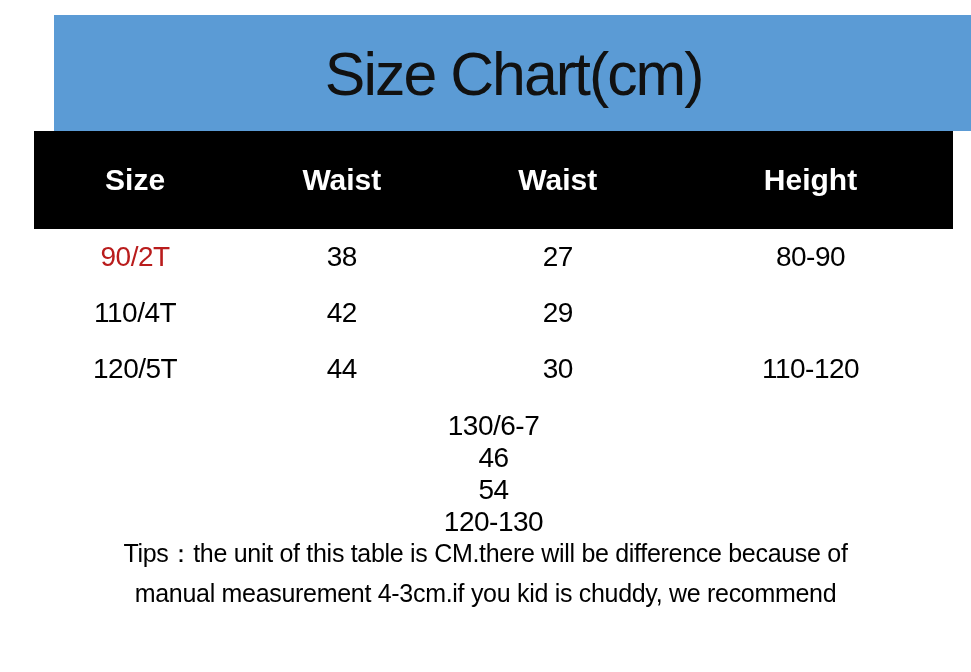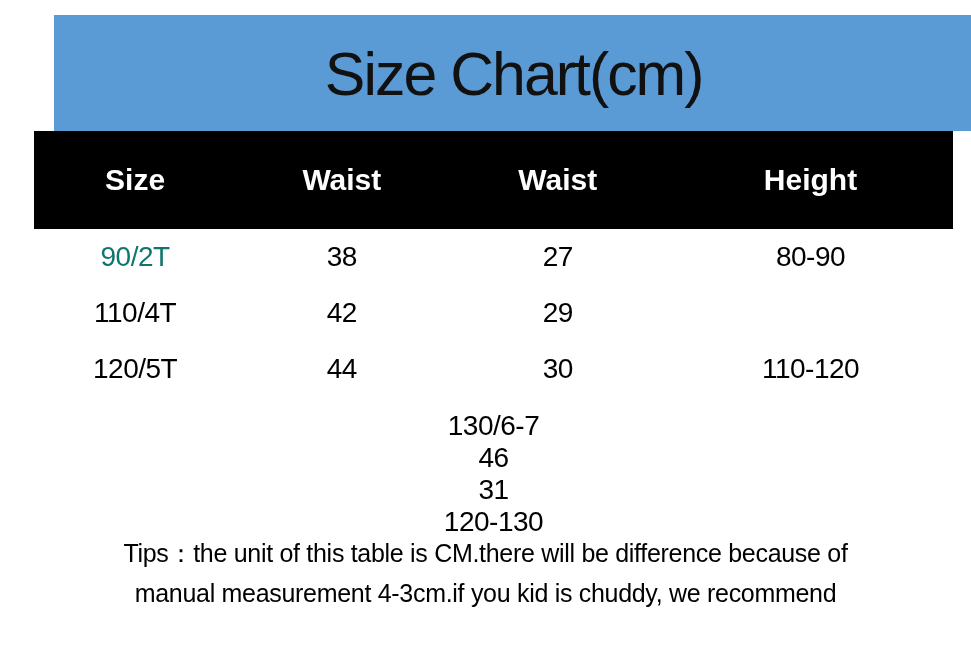--- a/index.html
+++ b/index.html
@@ -98,40 +98,40 @@
 
   <div class="thead" style="background: rgb(0, 0, 0);">
       <div class="cell c0" style="color: rgb(255, 255, 255);">Size</div>
       <div class="cell c1" style="color: rgb(255, 255, 255);">Waist</div>
       <div class="cell c2" style="color: rgb(255, 255, 255);">Waist</div>
       <div class="cell c3" style="color: rgb(255, 255, 255);">Height</div>
     </div>
 
   <div class="tbody">
       <div class="trow">
-        <div class="cell c0" style="color: #0f766e;">90/2T</div>
+        <div class="cell c0" style="color: #b91c1c;">90/2T</div>
         <div class="cell c1" style="color: rgb(0, 0, 0);">38</div>
         <div class="cell c2" style="color: rgb(0, 0, 0);">27</div>
         <div class="cell c3" style="color: rgb(0, 0, 0);">80-90</div>
       </div>
       <div class="trow">
         <div class="cell c0" style="color: rgb(0, 0, 0);">110/4T</div>
         <div class="cell c1" style="color: rgb(0, 0, 0);">42</div>
         <div class="cell c2" style="color: rgb(0, 0, 0);">29</div>
       </div>
       <div class="trow">
         <div class="cell c0" style="color: rgb(0, 0, 0);">120/5T</div>
         <div class="cell c1" style="color: rgb(0, 0, 0);">44</div>
         <div class="cell c2" style="color: rgb(0, 0, 0);">30</div>
         <div class="cell c3" style="color: rgb(0, 0, 0);">110-120</div>
       </div>
       <div class="trow last">
         <div class="cell c0" style="color: rgb(0, 0, 0);">130/6-7</div>
         <div class="cell c1" style="color: rgb(0, 0, 0);">46</div>
-        <div class="cell c2" style="color: rgb(0, 0, 0);">31</div>
+        <div class="cell c2" style="color: rgb(0, 0, 0);">54</div>
         <div class="cell c3" style="color: rgb(0, 0, 0);">120-130</div>
       </div>
     </div>
 
   <div class="tips">
     <div>Tips：the unit of this table is CM.there will be difference because of</div>
     <div>manual measurement 4-3cm.if you kid is chuddy, we recommend</div>
   </div>
 
 </div>

